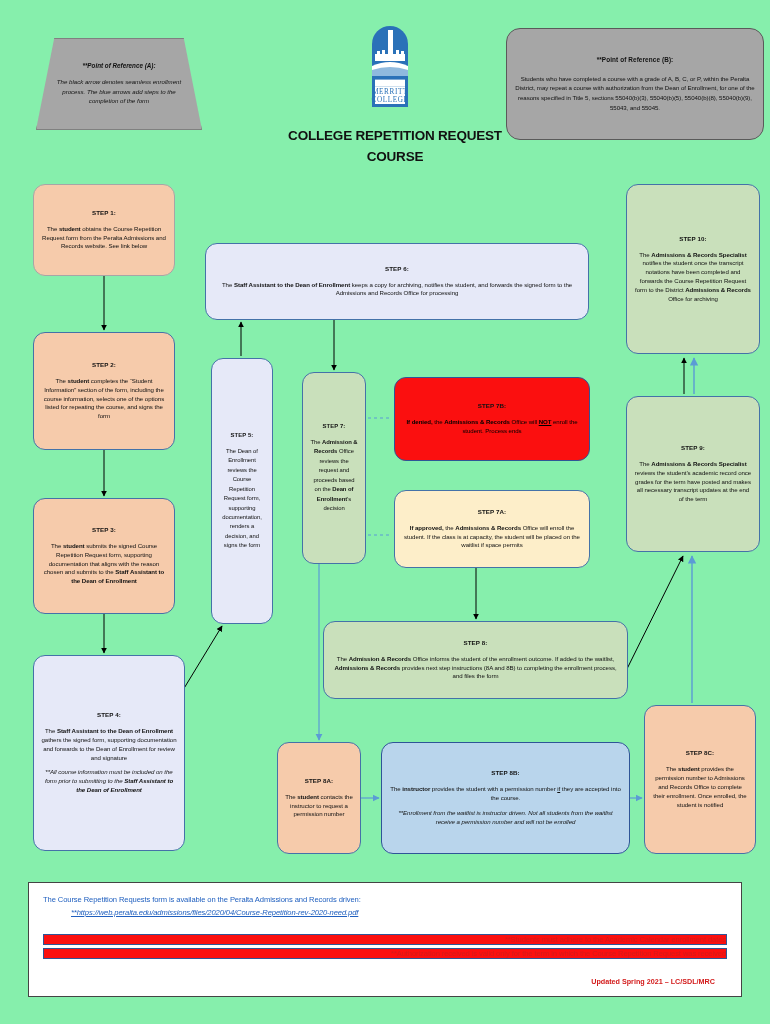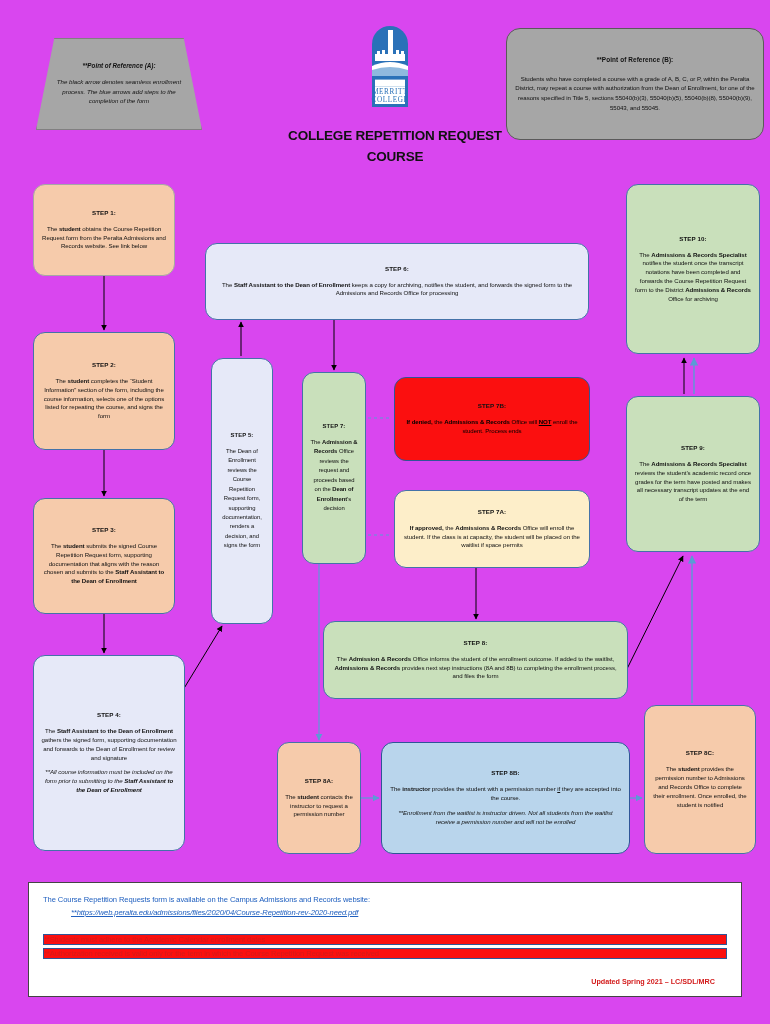--- a/index.html
+++ b/index.html
@@ -6,21 +6,21 @@
   html,body{margin:0;padding:0;background:#ffffff;}
   body{
     font-family:"Liberation Sans", sans-serif;
     color:#111;
   }
   #page{
     position:relative;
     width:770px;
     height:1024px;
     overflow:hidden;
-    background:#d946ef;
+    background:#86efac;
   }
   
   .box{
     position:absolute;
     box-sizing:border-box;
     border-radius:12px;
     display:flex;
     flex-direction:column;
     align-items:center;
     justify-content:center;
@@ -126,21 +126,21 @@
     box-sizing:border-box;
     padding:12px 14px;
   }
   #footer .line1{font-size:7.6px;color:#1f5fbf;margin-bottom:4px;letter-spacing:-.1px;}
   #footer .link{
     font-size:7.6px;color:#1f5fbf;font-style:italic;
     text-decoration:underline;display:block;margin-bottom:17px;
     letter-spacing:-.1px;
     margin-left:28px;
   }
-  #footer .red{font-size:7.6px;color:#d31a1a;margin-bottom:3px;letter-spacing:-.1px;}
+  #footer .red{font-size:7.6px;color:#d31a1a;margin-bottom:3px;letter-spacing:-.1px;text-align:right;}
   #footer .stamp{
     position:absolute;right:26px;bottom:10px;
     font-size:7.2px;font-weight:bold;color:#d31a1a;
   }
 </style>
 </head>
 <body>
 
 <div id="page">
 
@@ -309,20 +309,20 @@
     <div class="ttl">STEP 9:</div>
     <div class="bdy">The <b>Admissions &amp; Records Specialist</b> reviews the student’s academic record once grades for the term have posted and makes all necessary transcript updates at the end of the term</div>
   </div>
 
   <div id="s10" class="box green">
     <div class="ttl">STEP 10:</div>
     <div class="bdy">The <b>Admissions &amp; Records Specialist</b> notifies the student once the transcript notations have been completed and forwards the Course Repetition Request form to the District <b>Admissions &amp; Records</b> Office for archiving</div>
   </div>
 
   <div id="footer">
-    <div class="line1">The Course Repetition Requests form is available on the Campus Admissions and Records website:</div>
+    <div class="line1">The Course Repetition Requests form is available on the Peralta Admissions and Records driven:</div>
     <a class="link" href="#">**https://web.peralta.edu/admissions/files/2020/04/Course-Repetition-rev-2020-need.pdf</a>
     <div class="red">**Students must adhere to the Academic Calendar enrollment dates</div>
     <div class="red">**Authorization received is valid only for the term in which the Course Repetition Request was received</div>
     <div class="stamp">Updated Spring 2021 – LC/SDL/MRC</div>
   </div>
 
 </div>
 
 </body></html>

